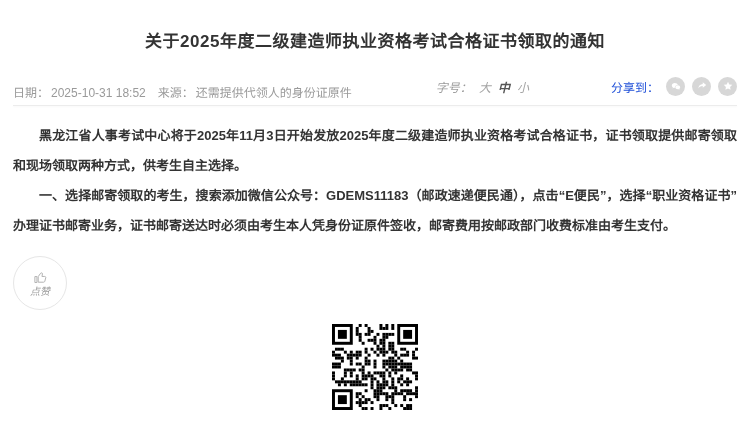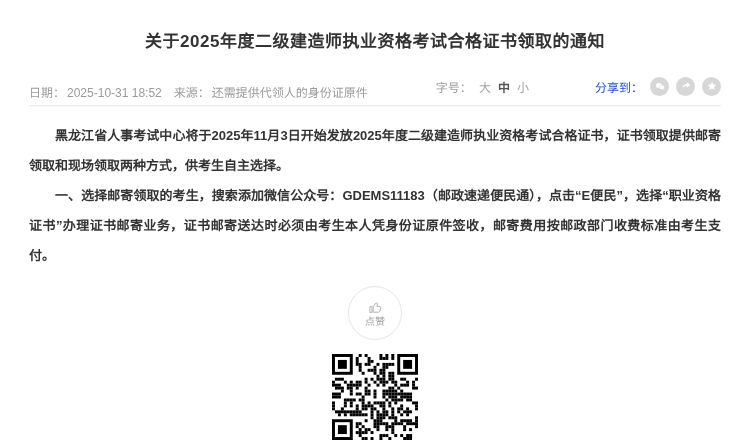--- a/index.html
+++ b/index.html
@@ -2,21 +2,21 @@
 <html lang="zh-CN"><head>
 <meta charset="utf-8">
 <style>
   * { box-sizing: border-box; margin: 0; padding: 0; }
   html, body { background: #ffffff; }
   body {
     width: 750px; height: 446px; margin: 0 auto; overflow: hidden;
     font-family: "Liberation Sans", "DejaVu Sans", sans-serif;
     color: #333;
   }
-  .article { width: 750px; padding: 0 29px; }
+  .article { width: 750px; padding: 0 13px; }
 
   .article-title {
     padding-top: 27px;
     text-align: center;
     font-size: 17px;
     font-weight: 600;
     color: #333;
     letter-spacing: .5px;
   }
 
@@ -25,21 +25,21 @@
     display: flex;
     align-items: center;
     justify-content: space-between;
     font-size: 12px;
     color: #9a9a9a;
     height: 20px;
   }
   .meta-left span { margin-right: 2px; margin-top: 24px; }
   .meta-left .sep { display:inline-block; width: 8px; }
 
-  .fontsize-group { display: flex; align-items: flex-end; gap: 7px; color:#9a9a9a; }
+  .fontsize-group { display: flex; align-items: flex-end; gap: 7px; color:#9a9a9a;font-style:italic; }
   .fs-option { cursor: pointer; color: #a5a5a5; }
   .fs-option.active { color: #555; font-weight: bold; }
 
   .share-group { display: flex; align-items: center; gap: 7px; color:#1d4ed8; }
   .share-circle {
     width: 19px; height: 19px; border-radius: 50%;
     background: #d7d7d7; display: flex; align-items: center; justify-content: center;
     cursor: pointer;
   }
   .share-circle svg { width: 12px; height: 12px; display: block; }
@@ -54,21 +54,21 @@
   .content { margin-top: 15px; }
   .content p {
     font-size: 13px;
     line-height: 30px;
     text-indent: 2em;
     text-align: justify;
     color: #333;
     font-weight: bold;
   }
 
-  .like-wrap { margin-top: 15px; display: flex; justify-content: center; }
+  .like-wrap { margin-top: 15px; display: flex; justify-content: flex-start; font-style: italic; }
   .like-button {
     width: 54px; height: 54px; border-radius: 50%;
     border: 1px solid #e6e6e6;
     display: flex; flex-direction: column; align-items: center; justify-content: center;
     gap: 2px; cursor: pointer; background: #fff;
   }
   .like-button svg { width: 15px; height: 15px; display: block; }
   .like-label { font-size: 10px; color: #9a9a9a; line-height: 1; }
 
   .qr-wrap { margin-top: 14px; display: flex; flex-direction: column; align-items: center; }

